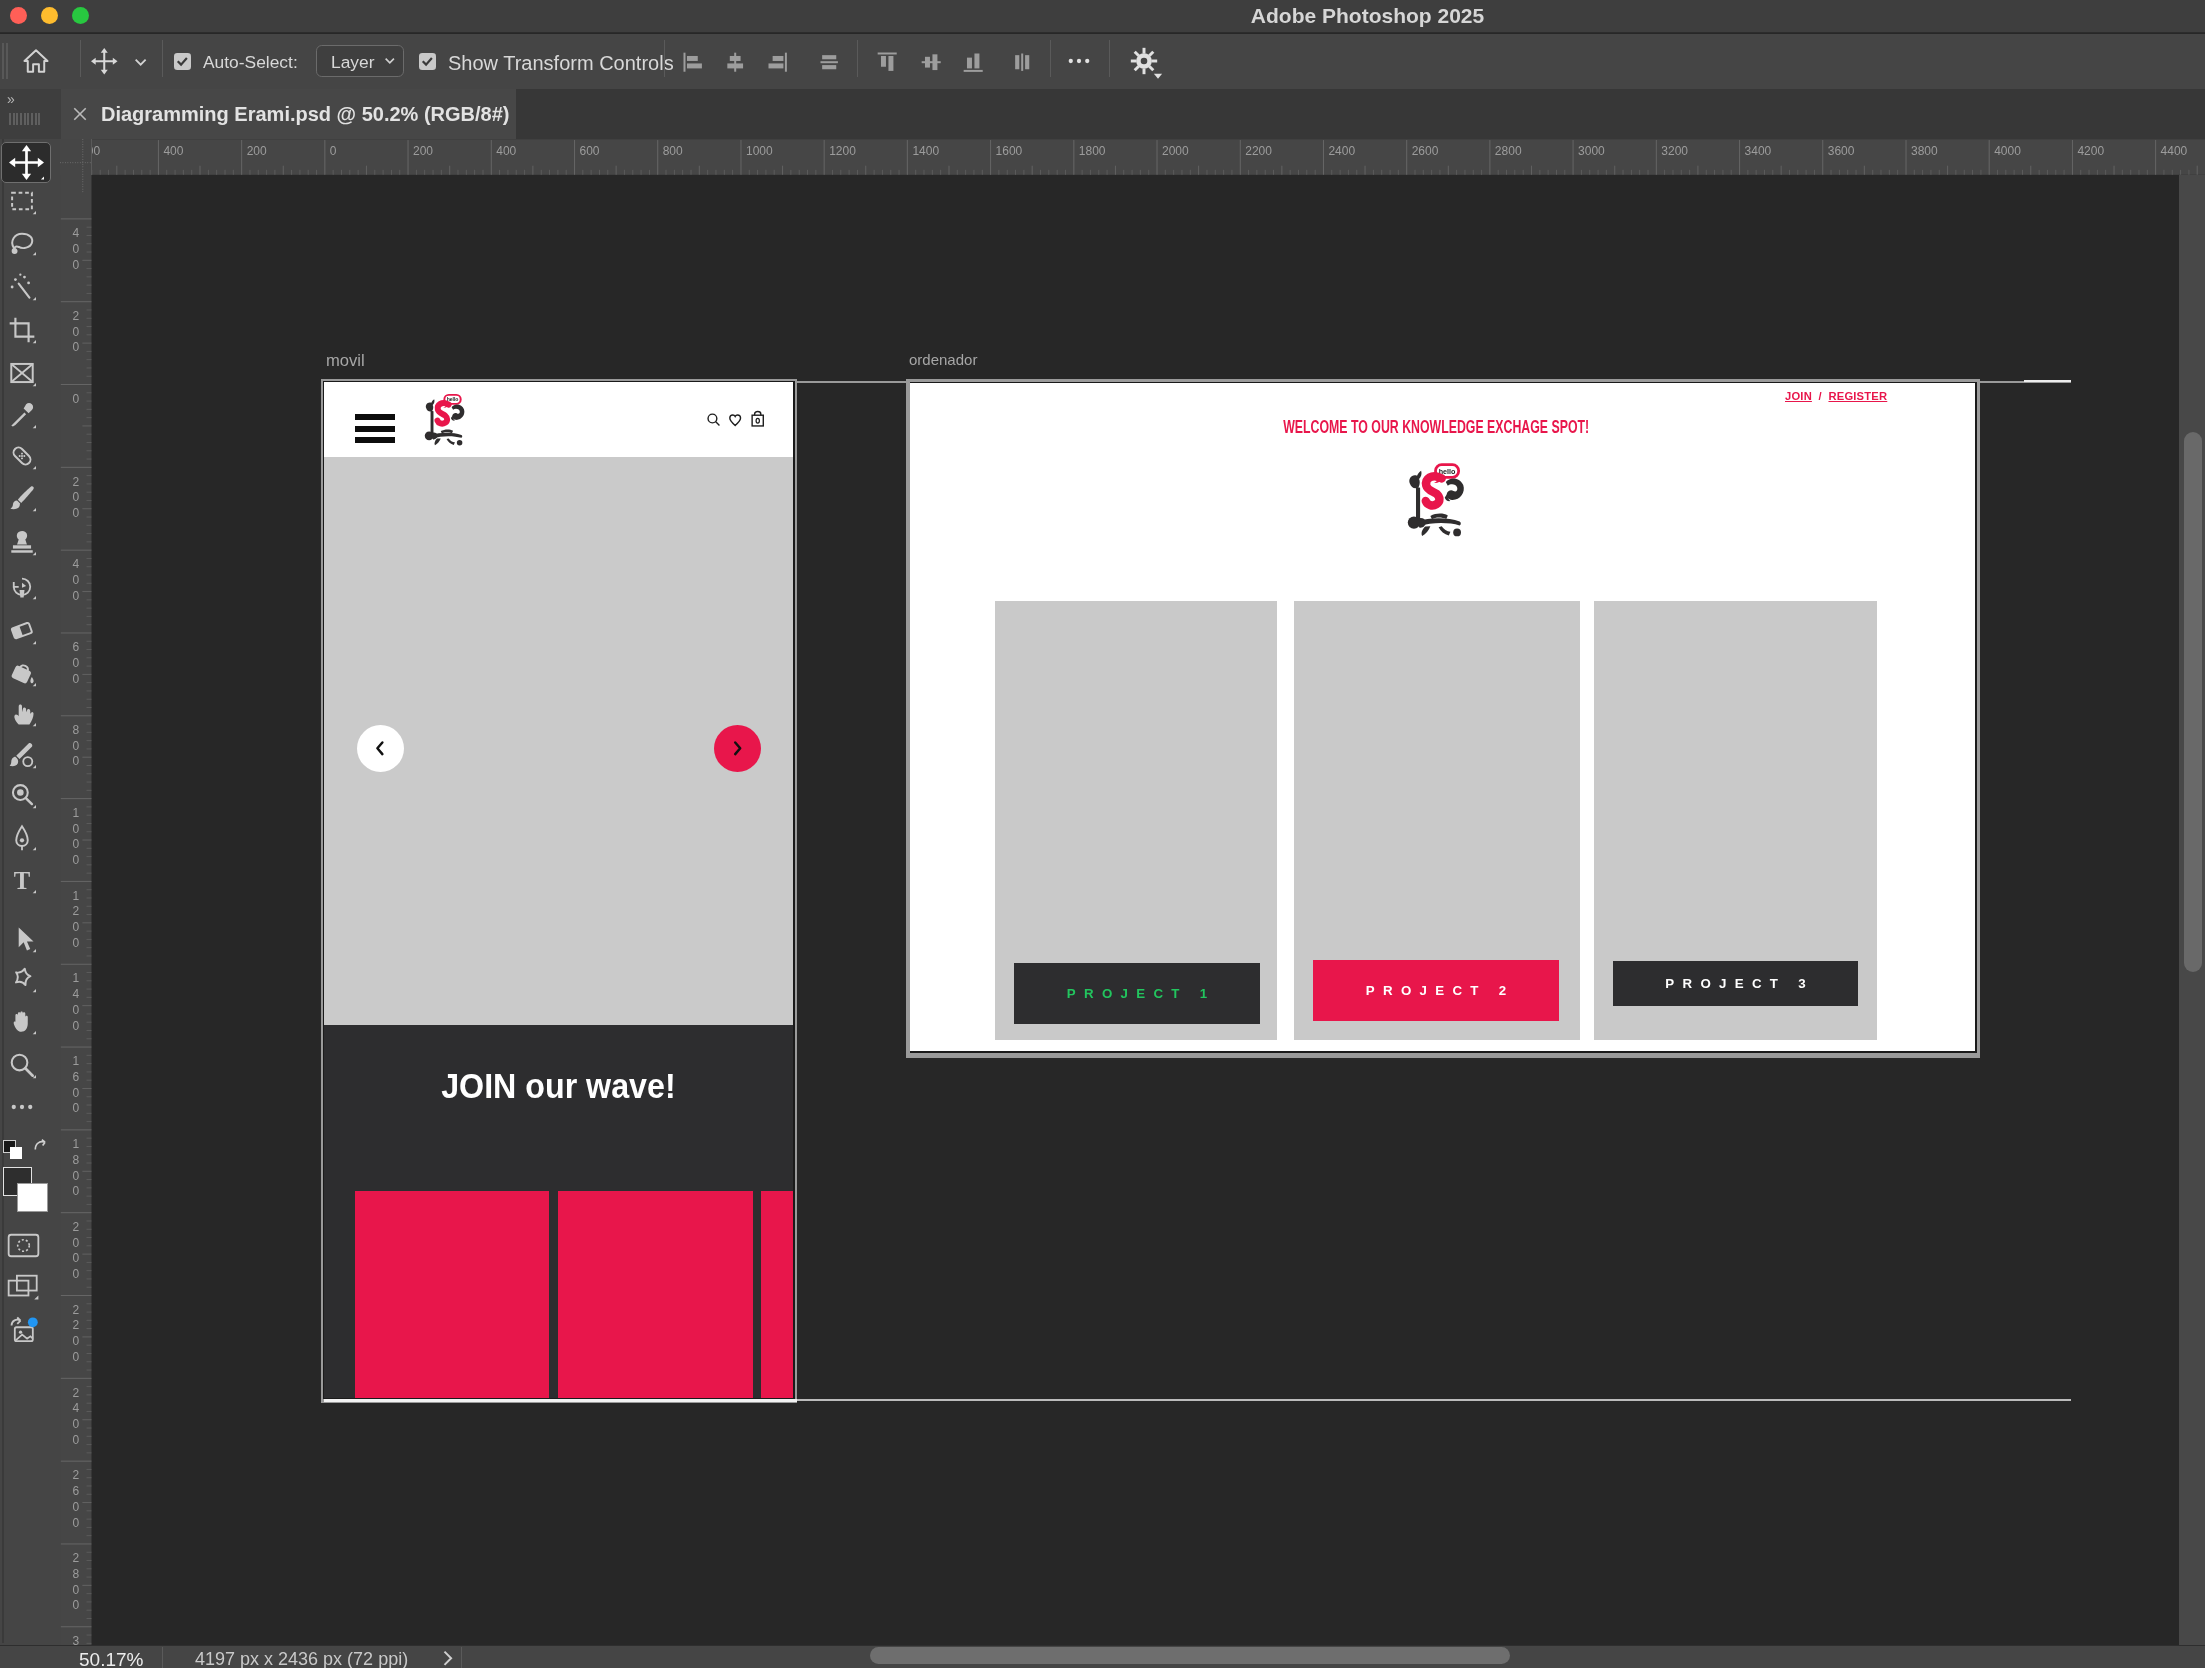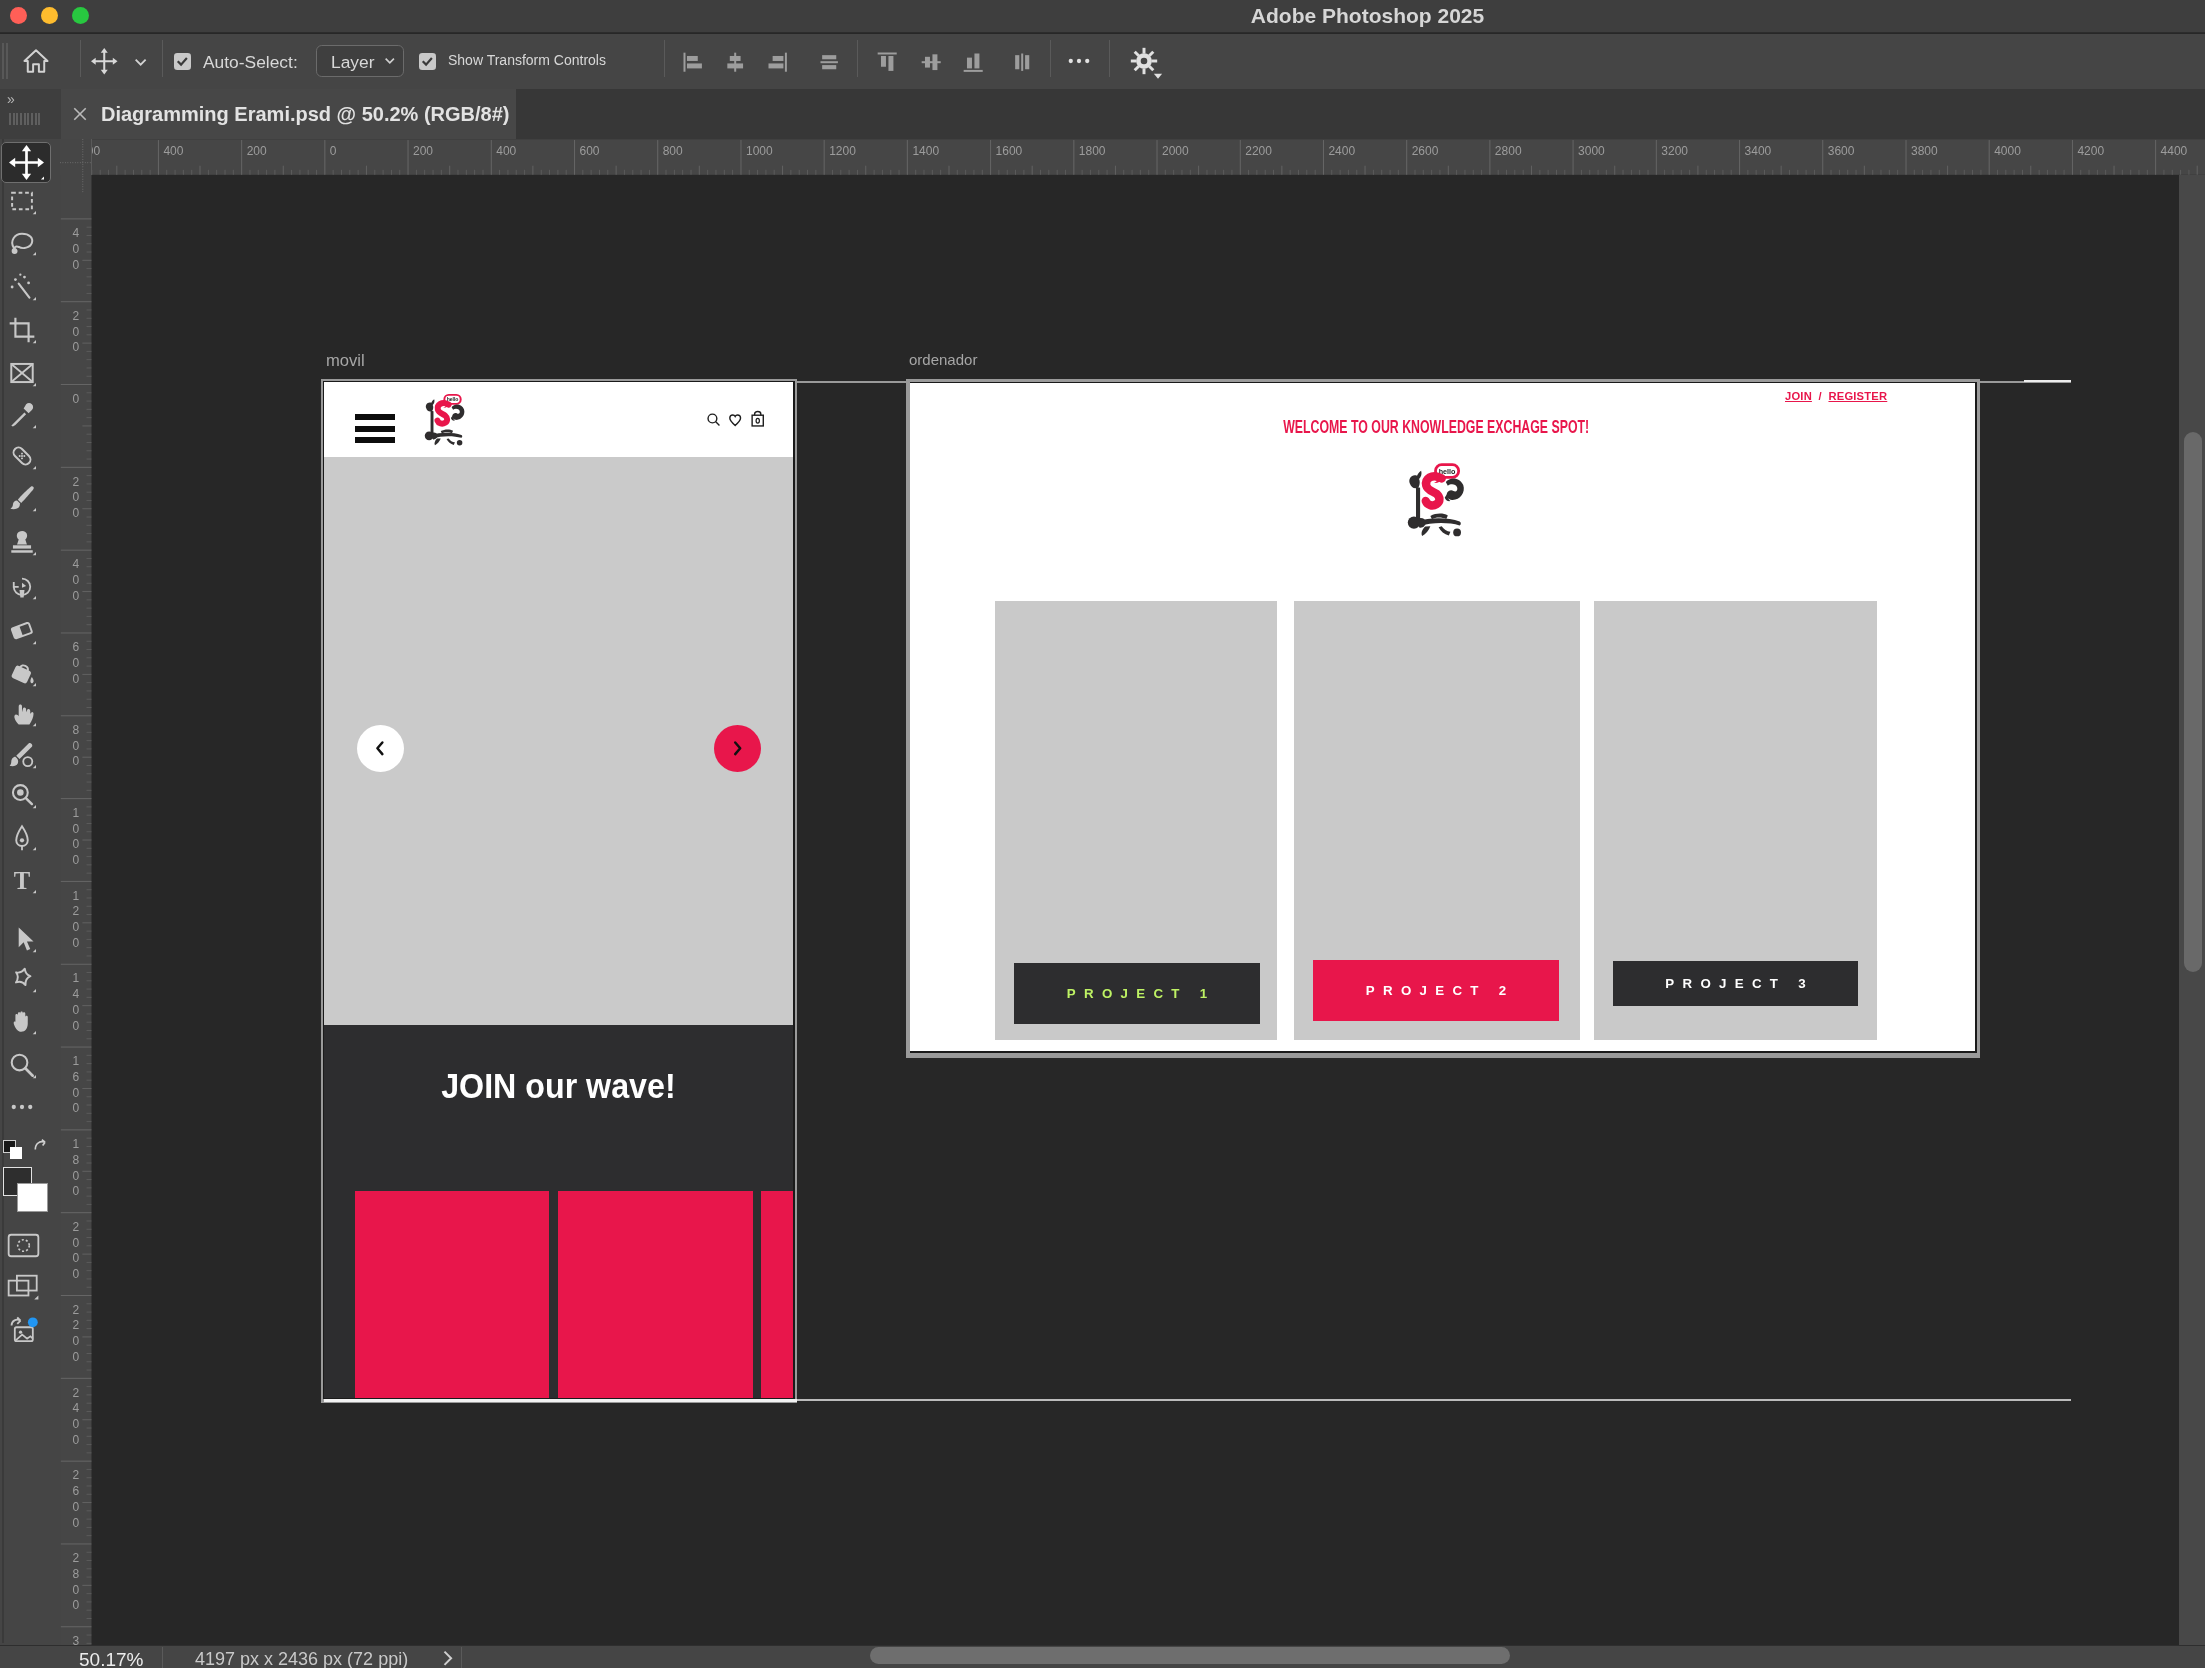--- a/index.html
+++ b/index.html
@@ -86,21 +86,21 @@
           <path d="M12.5 57.5 C26 53.5 43 53.8 54 57.8 C55.5 58.4 55.5 61 54 61.8 C43 58.5 27 58.7 14.5 62.3 C12.5 61.8 11.8 59 12.5 57.5 Z"></path>
           <path d="M25.5 62.5 C24 66.5 21 70 17.5 72 C16 69.5 17.5 65.5 20.5 62.8 Z"></path>
           <path d="M36.5 62.5 C38.5 65.5 41.5 67.5 45 68 L43.5 71.5 C39 70.5 35.5 67.5 33.5 63.5 Z"></path>
           <circle cx="51.5" cy="68.5" r="3.8"></circle>
         </g>
       </svg>
 <div class="abs" style="left:85px;top:218px;width:282px;height:439px;background:#c9c9c9"></div>
 <div class="abs" style="left:384px;top:218px;width:286px;height:439px;background:#c9c9c9"></div>
 <div class="abs" style="left:684px;top:218px;width:283px;height:439px;background:#c9c9c9"></div>
 <div class="abs" style="left:104px;top:580px;width:246px;height:61px;background:#2d2d2f;display:flex;align-items:center;justify-content:center">
-        <span style="font-size:13.3px;font-weight:bold;letter-spacing:8.3px;color:#bef264;margin-left:8.3px">PROJECT&nbsp;1</span>
+        <span style="font-size:13.3px;font-weight:bold;letter-spacing:8.3px;color:#22c55e;margin-left:8.3px">PROJECT&nbsp;1</span>
       </div>
 <div class="abs" style="left:403px;top:577px;width:246px;height:61px;background:#e8164b;display:flex;align-items:center;justify-content:center">
         <span style="font-size:13.3px;font-weight:bold;letter-spacing:8.3px;color:#fff;margin-left:8.3px">PROJECT&nbsp;2</span>
       </div>
 <div class="abs" style="left:703px;top:578px;width:245px;height:45px;background:#2d2d2f;display:flex;align-items:center;justify-content:center">
         <span style="font-size:13.3px;font-weight:bold;letter-spacing:8.3px;color:#fff;margin-left:8.3px">PROJECT&nbsp;3</span>
       </div>
 </div>
 <div class="abs" style="left:0;top:0;width:2205px;height:33px;background:#3e3e3e;border-bottom:0.8px solid #2c2c2c"></div>
 <div class="abs" style="left:9.5px;top:7px;width:17.4px;height:17.4px;border-radius:50%;background:#ff5f57"></div>
@@ -137,21 +137,21 @@
 <div class="abs" style="left:203px;top:52px;font-size:17.4px;color:#d8d8d8">Auto-Select:</div>
 <div class="abs" style="left:316px;top:45px;width:88px;height:32px;border:1.2px solid #6b6b6b;border-radius:5.8px;background:#3f3f3f"></div>
 <div class="abs" style="left:331px;top:52px;font-size:17.4px;color:#d8d8d8">Layer</div>
 <svg width="11.6" height="7.5" viewBox="0 0 14 9" style="position:absolute;left:384px;top:57px">
       <path d="M2 2 L7 7 L12 2" fill="none" stroke="#cfcfcf" stroke-width="2"></path>
     </svg>
 <div style="position:absolute;left:419px;top:53px;width:16.6px;height:16.6px;border-radius:3.3px;background:#c9c9c9"></div>
     <svg width="16.6" height="16.6" viewBox="0 0 20 20" style="position:absolute;left:419px;top:53px">
       <path d="M4.5 10 L8.5 14 L15.5 6" fill="none" stroke="#3a3a3a" stroke-width="2.6"></path>
     </svg>
-<div class="abs" style="left:448px;top:52px;font-size:14px;color:#d8d8d8">Show Transform Controls</div>
+<div class="abs" style="left:448px;top:52px;font-size:20px;color:#d8d8d8">Show Transform Controls</div>
 <div class="abs" style="left:664px;top:40px;width:1.2px;height:37px;background:#5a5a5a"></div>
 <svg width="22.4" height="22.4" viewBox="0 0 27 27" style="position:absolute;left:682px;top:51px">
       <line x1="3" y1="2" x2="3" y2="25" stroke="#9d9d9d" stroke-width="2.4"></line>
       <rect x="6" y="6" width="13" height="6" fill="#9d9d9d"></rect>
       <rect x="6" y="15" width="18" height="6" fill="#9d9d9d"></rect>
     </svg>
 <svg width="22.4" height="22.4" viewBox="0 0 27 27" style="position:absolute;left:724px;top:51px">
       <line x1="13.5" y1="2" x2="13.5" y2="25" stroke="#9d9d9d" stroke-width="2.4"></line>
       <rect x="7" y="6" width="13" height="6" fill="#9d9d9d"></rect>
       <rect x="4" y="15" width="19" height="6" fill="#9d9d9d"></rect>

